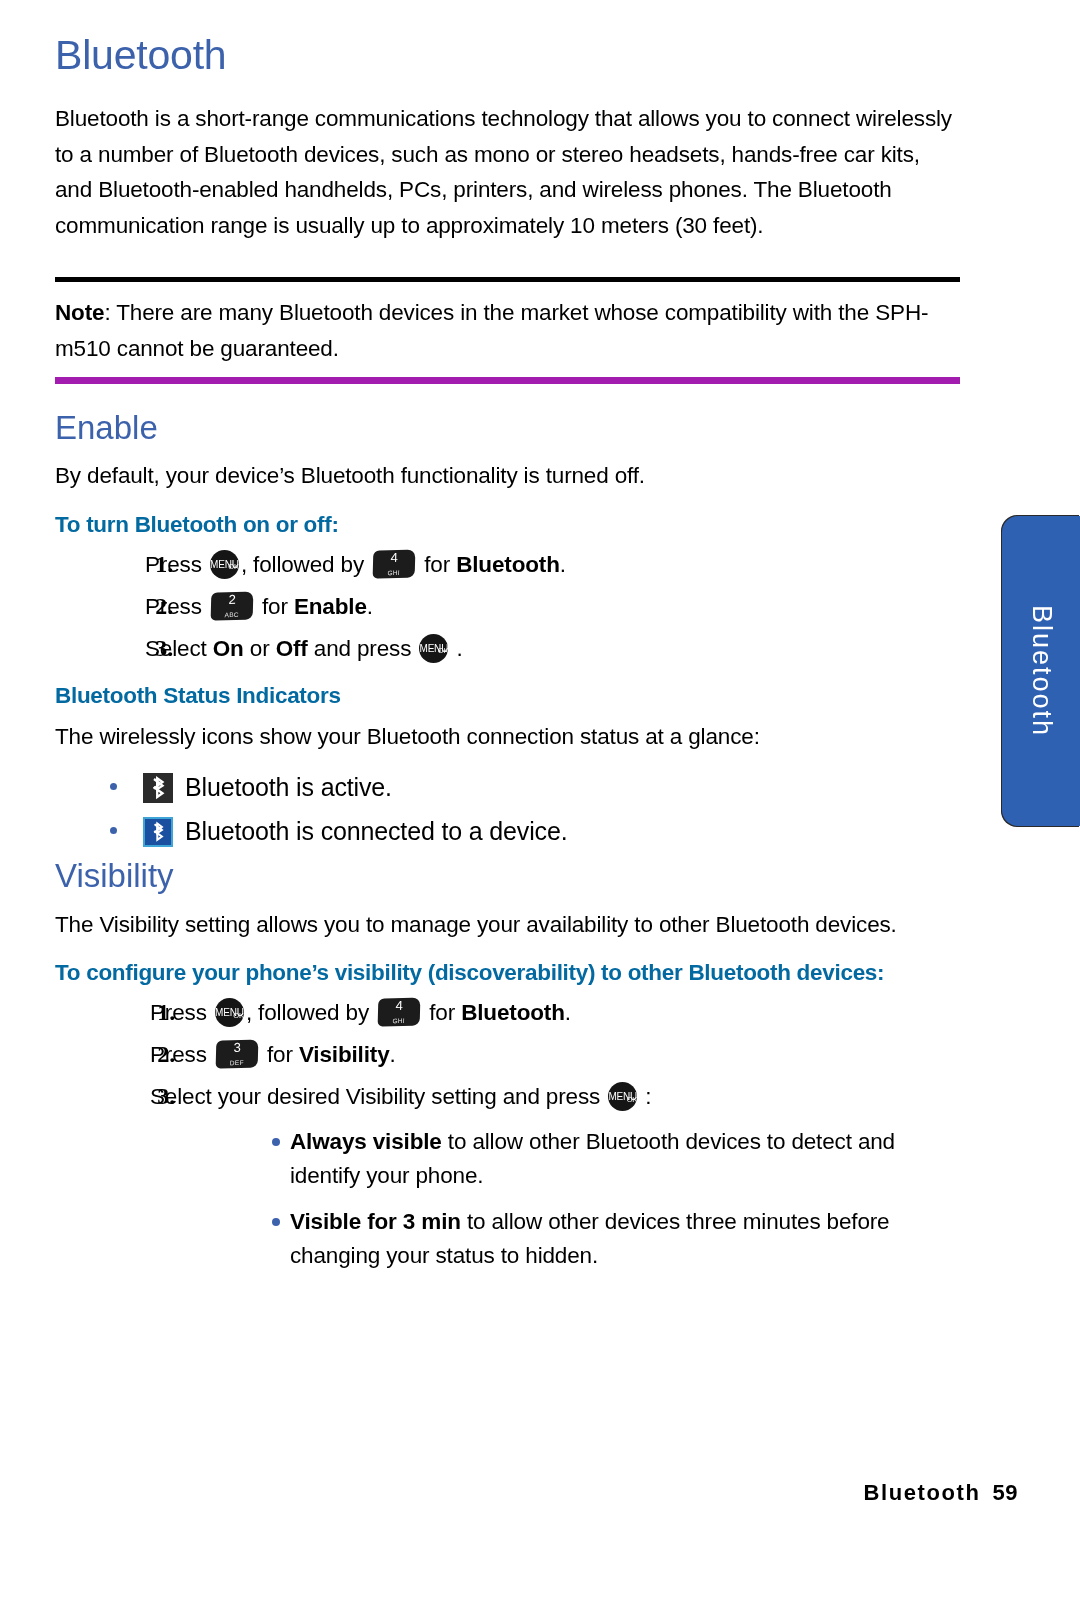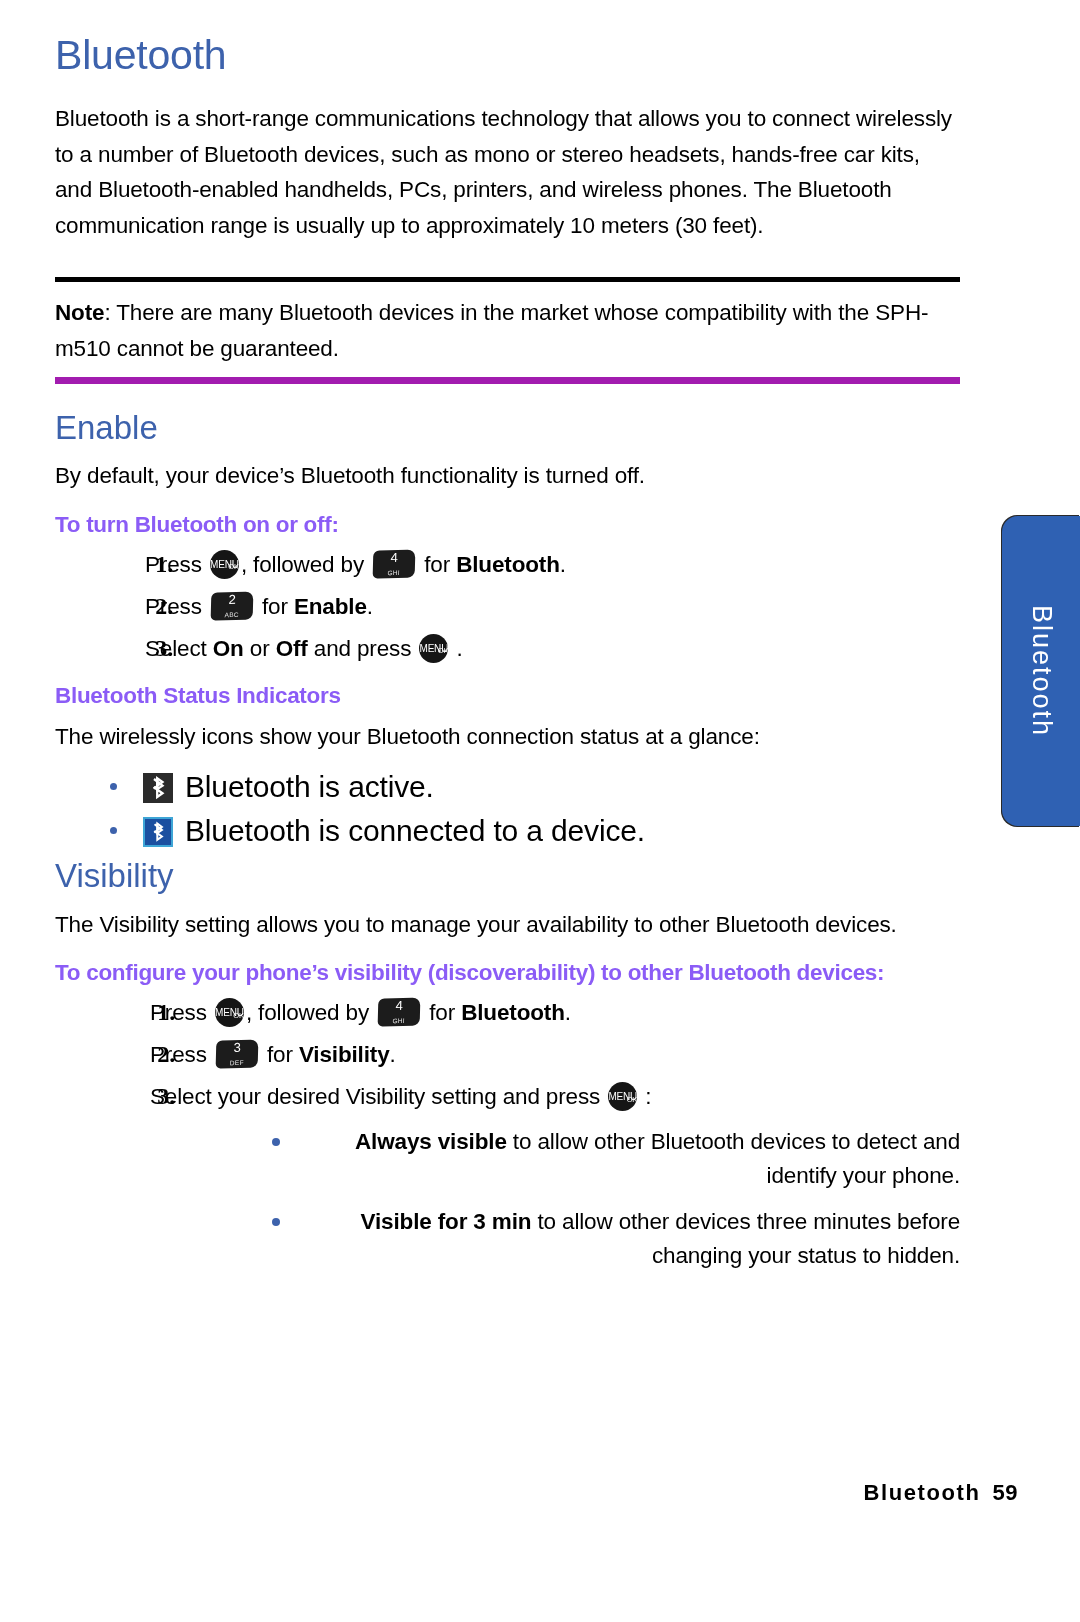--- a/index.html
+++ b/index.html
@@ -40,21 +40,21 @@
   h2.section-title {
     font-size: 33px;
     font-weight: normal;
     color: #3d62ac;
     margin: 0 0 12px 0;
     line-height: 1.1;
   }
   h3.subhead {
     font-size: 22.5px;
     font-weight: bold;
-    color: #8b5cf6;
+    color: #0369a1;
     margin: 18px 0 10px 0;
     letter-spacing: -0.3px;
   }
 
   p.body-text {
     font-size: 22.5px;
     line-height: 35.5px;
     margin: 0 0 16px 0;
     letter-spacing: -0.15px;
   }
@@ -171,21 +171,21 @@
   }
 
   
   ul.status-list {
     list-style: none;
     margin: 6px 0 10px 0;
     padding: 0;
   }
   ul.status-list > li {
     position: relative;
-    font-size: 30px;
+    font-size: 25px;
     line-height: 34px;
     padding-left: 130px;
     margin-bottom: 10px;
     min-height: 34px;
     letter-spacing: -0.15px;
   }
   ul.status-list > li .dot {
     position: absolute;
     left: 55px;
     top: 13px;
@@ -204,21 +204,20 @@
   }
   .bt-badge.dark { background: #2b2b2b; }
   .bt-badge.blue { background: #1b4fa0; border: 2px solid #3ea5d6; box-sizing: border-box; }
   .bt-badge svg { display: block; width: 100%; height: 100%; }
 
   
   ul.sub-bullets {
     list-style: none;
     margin: 12px 0 0 0;
     padding: 0;
-    text-align: right;
   }
   ul.sub-bullets > li {
     position: relative;
     font-size: 22.5px;
     line-height: 34px;
     padding-left: 140px;
     margin-bottom: 12px;
     letter-spacing: -0.15px;
   }
   ul.sub-bullets > li .dot {

